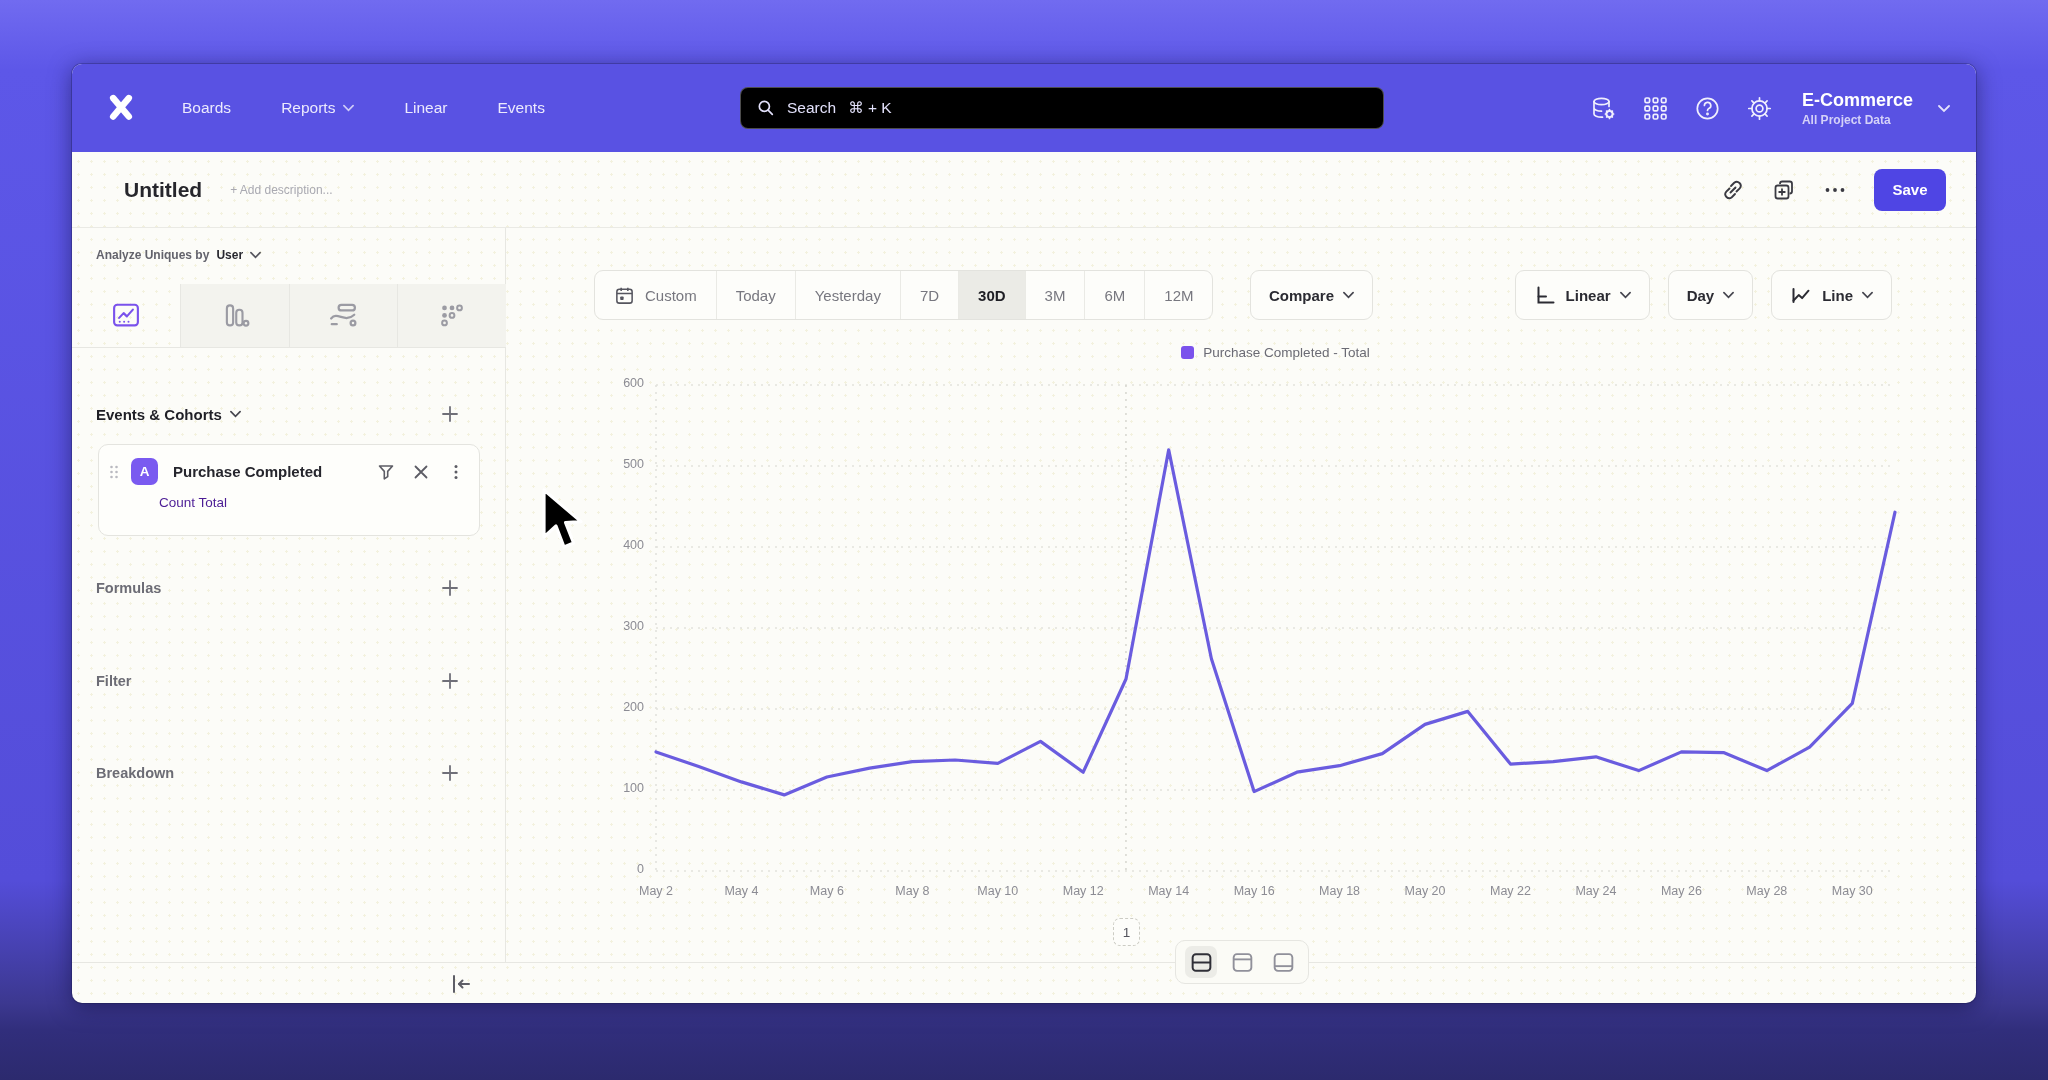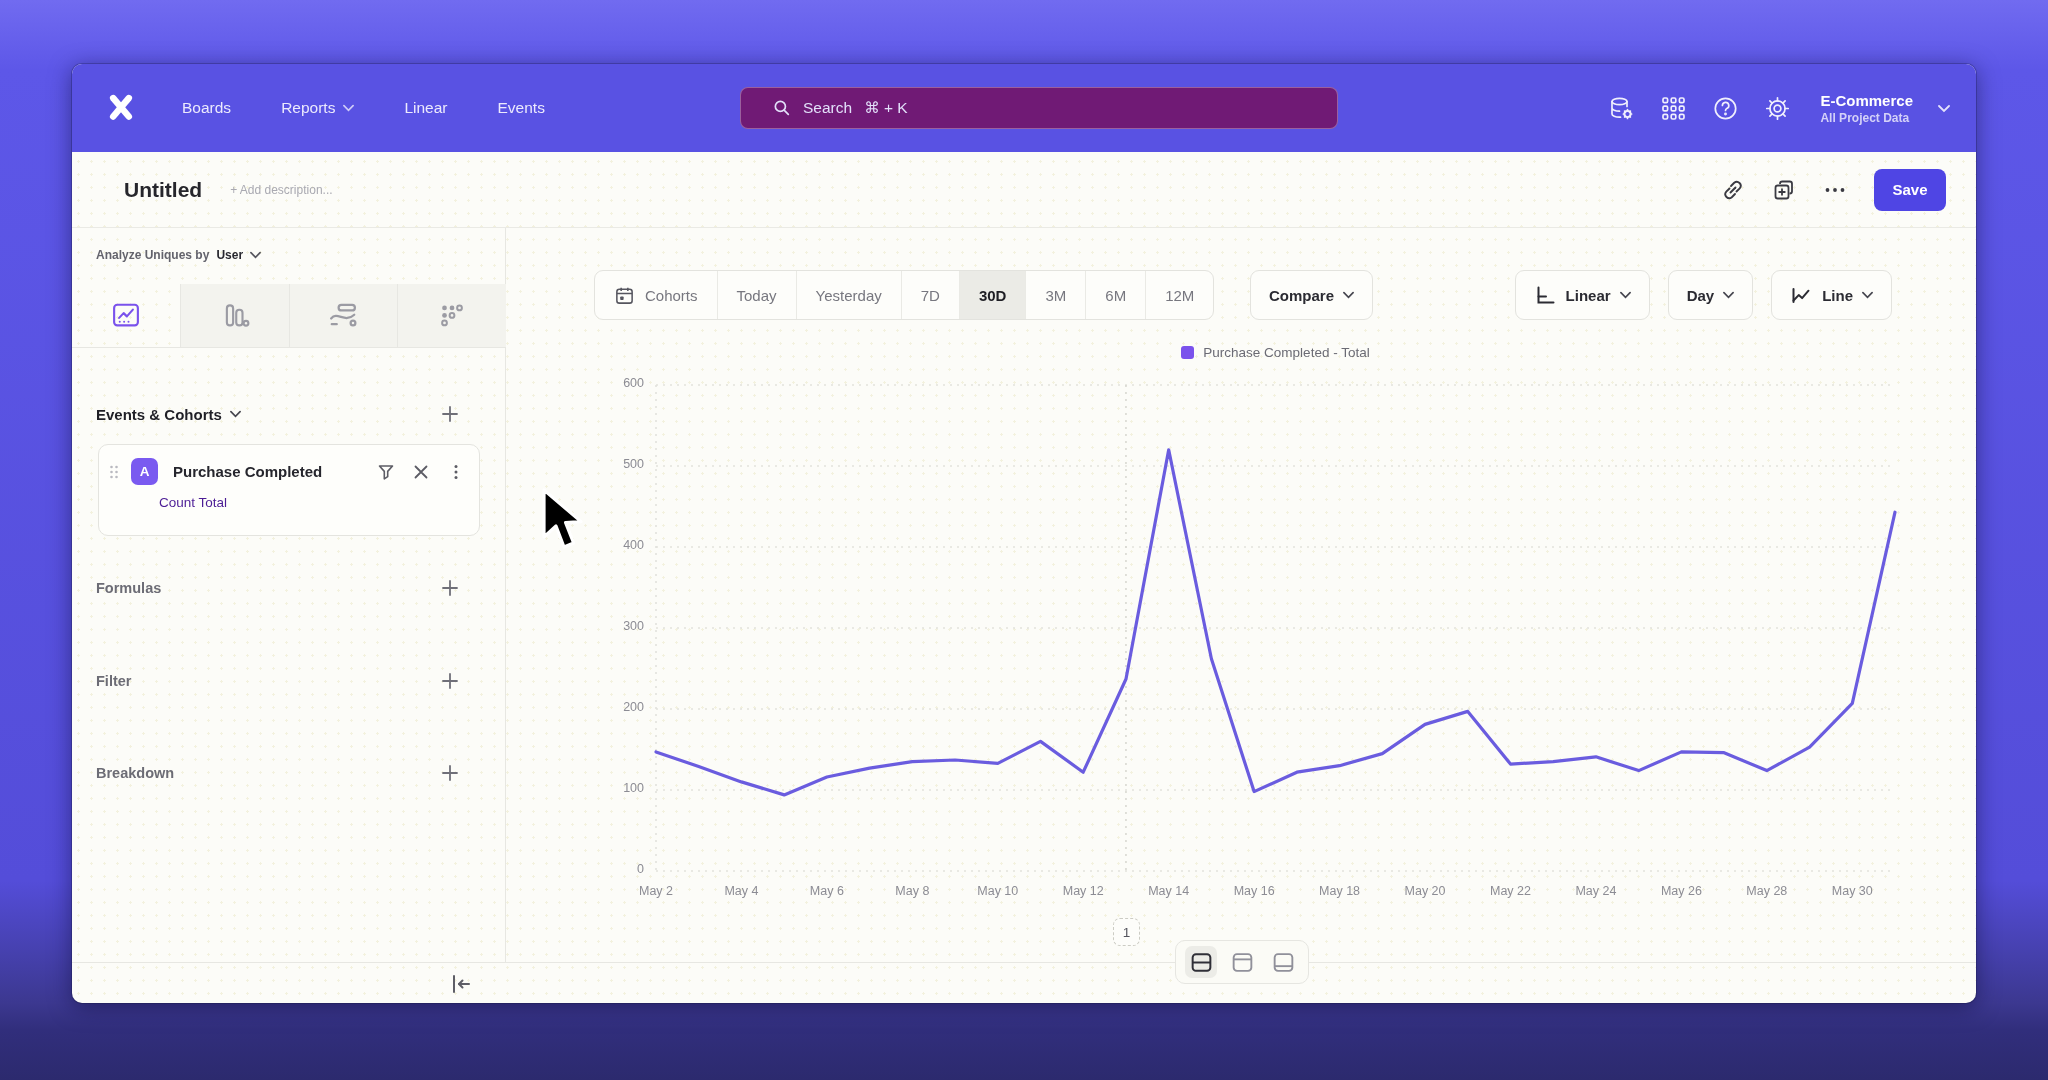--- a/index.html
+++ b/index.html
@@ -10,28 +10,28 @@
     border-radius:10px; overflow:hidden; background:#fcfcf8;
     background-image:radial-gradient(rgba(205,196,120,.20) 1.1px, transparent 1.3px);
     background-size:13px 13px; box-shadow:0 4px 22px rgba(12,10,50,.5), 0 0 0 1px rgba(20,18,60,.25); }
 
   
   .nav { position:absolute; left:0; top:0; width:1904px; height:88px; background:#5952e3; display:flex; align-items:center; }
   .logo { margin-left:32px; width:34px; height:40px; color:#ffffff; flex:none; }
   .nav-items { display:flex; align-items:center; gap:50px; margin-left:44px; }
   .nav-item { display:flex; align-items:center; gap:8px; color:#eceafd; font-size:15.5px; cursor:default; }
   .nav-item .chev { width:11px; height:8px; color:#cfccf7; }
-  .search { position:absolute; left:668px; top:23px; width:598px; height:42px; border-radius:8px;
-    background:#701a75; border:1px solid rgba(255,255,255,.30); display:flex; align-items:center; gap:12px;
-    padding-left:32px; color:#e2e0fa; font-size:15.5px; }
+  .search { position:absolute; left:668px; top:23px; width:644px; height:42px; border-radius:8px;
+    background:#000000; border:1px solid rgba(255,255,255,.30); display:flex; align-items:center; gap:12px;
+    padding-left:16px; color:#e2e0fa; font-size:15.5px; }
   .search .sicon { width:18px; height:18px; color:#e2e0fa; }
   .nav-right { position:absolute; right:26px; top:0; height:88px; display:flex; align-items:center; gap:25px; color:#f0effd; }
   .nav-icon { width:27px; height:27px; color:#f0effd; }
   .project { text-align:left; margin-left:4px; }
-  .project .pname { font-size:15px; font-weight:700; color:#ffffff; }
+  .project .pname { font-size:18px; font-weight:700; color:#ffffff; }
   .project .psub { font-size:12px; color:#d4d1f8; font-weight:700; margin-top:2px; }
   .proj-chev { width:12px; height:9px; color:#e4e2fb; }
 
   
   .rtoolbar { position:absolute; left:0; top:88px; width:1904px; height:76px; border-bottom:1px solid #eaeae5; display:flex; align-items:center; }
   .rtitle { margin-left:52px; font-size:21px; font-weight:700; color:#26262c; }
   .rdesc { margin-left:28px; font-size:12px; color:#a9a9b1; }
   .rt-right { margin-left:auto; margin-right:30px; display:flex; align-items:center; gap:27px; color:#3a3a42; }
   .rt-icon { width:24px; height:24px; color:#3a3a42; }
   .save-btn { width:72px; height:42px; border-radius:8px; background:#4f45e4; color:#fff; font-size:15px; font-weight:700;
@@ -306,21 +306,21 @@
     </div>
 
     <div class="main">
       <div class="seg" id="rangeSeg">
           <div class="seg-item">
             <svg class="cal" viewBox="0 0 22 22" fill="none" stroke="currentColor" stroke-width="1.6">
               <rect x="3" y="4.5" width="16" height="14.5" rx="2.6"></rect>
               <path d="M7.5 2.8 v3.4 M14.5 2.8 v3.4 M3 9 h16"></path>
               <rect x="6.5" y="12" width="3.6" height="3.6" rx="0.9" fill="currentColor" stroke="none"></rect>
             </svg>
-            <span>Cohorts</span>
+            <span>Custom</span>
           </div>
           <div class="seg-item">
             <span>Today</span>
           </div>
           <div class="seg-item">
             <span>Yesterday</span>
           </div>
           <div class="seg-item">
             <span>7D</span>
           </div>

